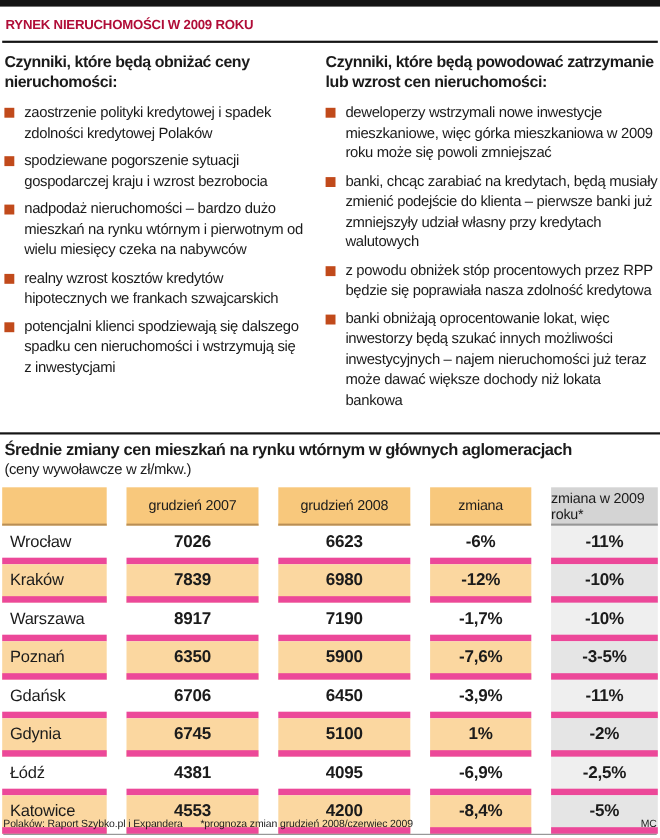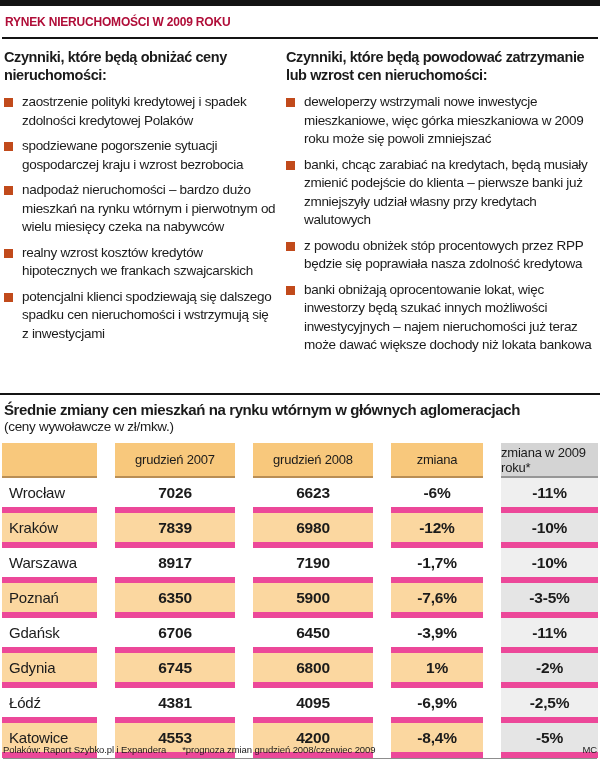--- a/index.html
+++ b/index.html
@@ -7,21 +7,21 @@
     width:600px; height:762px; background:#ffffff; position:relative; overflow:hidden;
     font-family:"Liberation Sans","DejaVu Sans",sans-serif; color:#1b1b1b;
   }
   .top-bar { height:6px; background:#141414; }
   .page-title {
     color:#b00d38; font-weight:bold; font-size:12px; letter-spacing:-0.2px;
     margin:9px 4px 8px 5px; white-space:nowrap;
   }
   .title-rule { height:2px; background:#141414; margin:0 2px; }
 
-  .columns { display:flex; gap:10px; padding:10px 2px 0 4px; height:344px; overflow:hidden; }
+  .columns { display:flex; gap:20px; padding:10px 2px 0 4px; height:344px; overflow:hidden; }
   .col-left { width:272px; flex:none; }
   .col-right { flex:1; min-width:0; }
   .section-heading {
     font-weight:bold; font-size:14.5px; line-height:17.5px; letter-spacing:-0.4px;
     margin:0 0 9px 0;
   }
   .bullet-item { display:flex; margin-bottom:7px; }
   .bullet-square { width:9px; height:9px; background:#c14a1b; flex:none; margin:5px 9px 0 0; }
   .bullet-text { font-size:13.5px; line-height:18.5px; letter-spacing:-0.3px; }
 
@@ -161,21 +161,21 @@
     <div class="cell td city">Gdańsk</div>
     <div class="cell td num">6706</div>
     <div class="cell td num">6450</div>
     <div class="cell td num">-3,9%</div>
     <div class="cell td num last">-11%</div>
   </div>
 
   <div class="row alt">
     <div class="cell td city">Gdynia</div>
     <div class="cell td num">6745</div>
-    <div class="cell td num">6800</div>
+    <div class="cell td num">5100</div>
     <div class="cell td num">1%</div>
     <div class="cell td num last">-2%</div>
   </div>
 
   <div class="row">
     <div class="cell td city">Łódź</div>
     <div class="cell td num">4381</div>
     <div class="cell td num">4095</div>
     <div class="cell td num">-6,9%</div>
     <div class="cell td num last">-2,5%</div>

